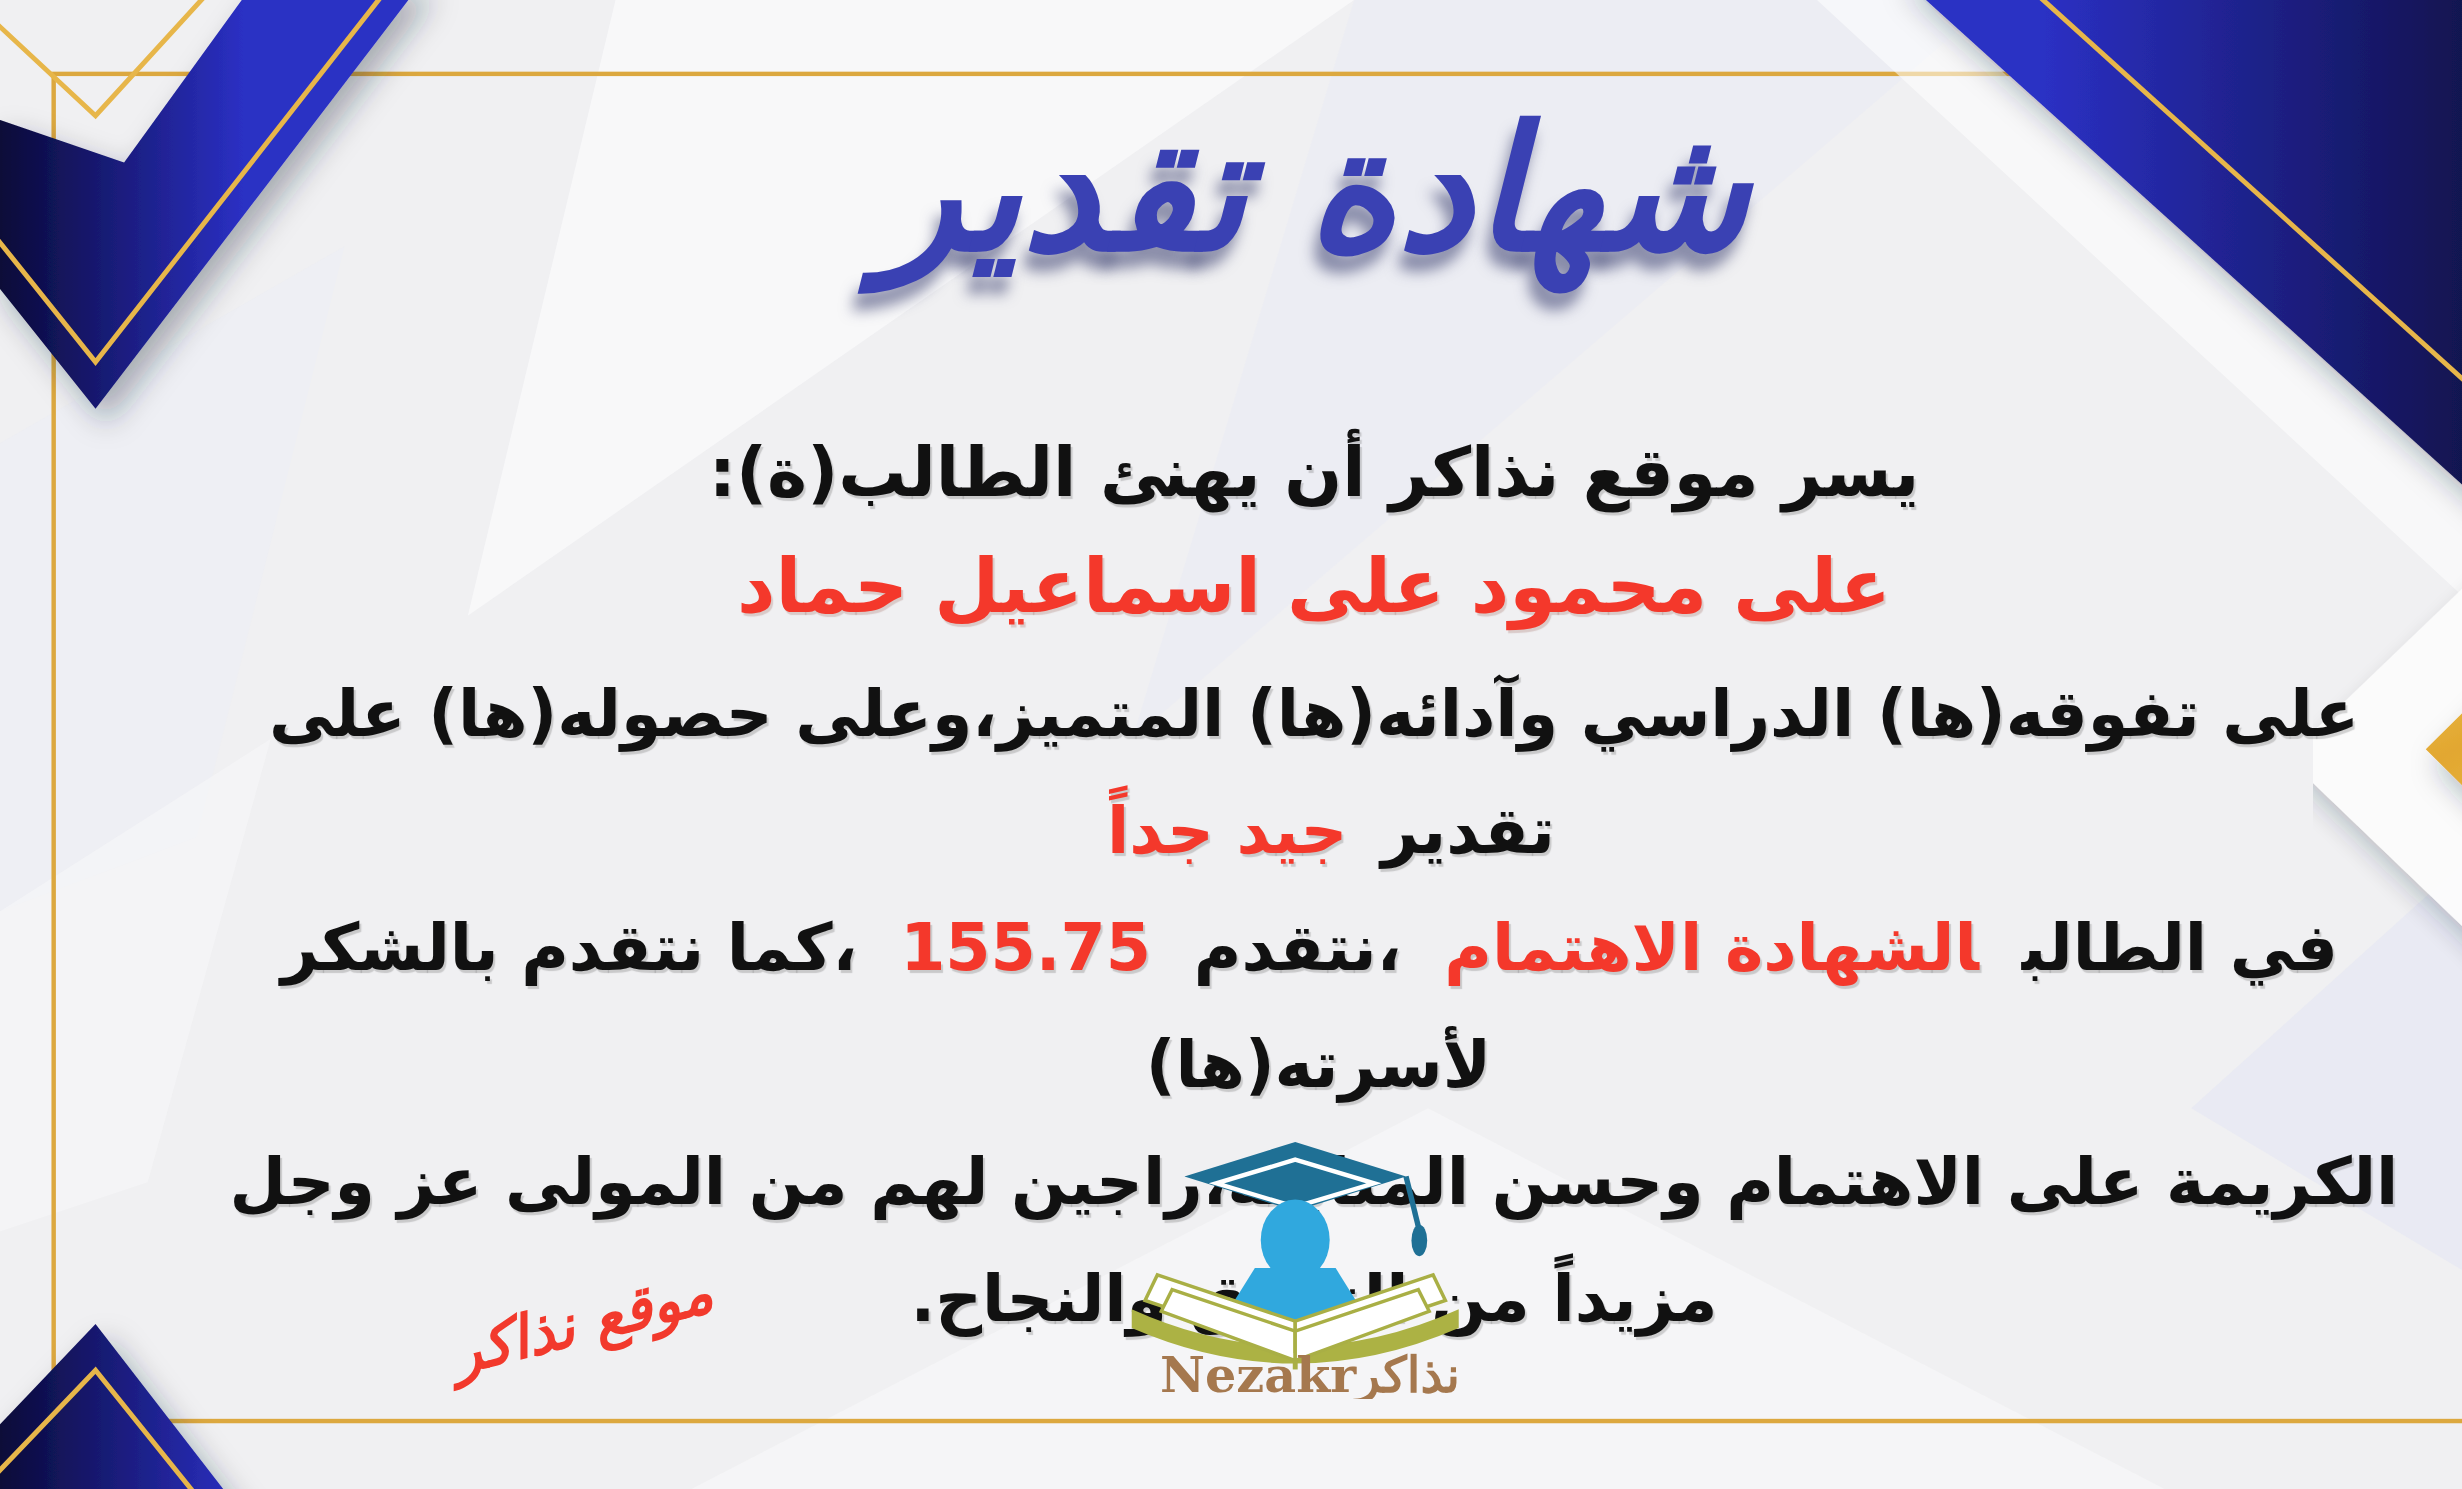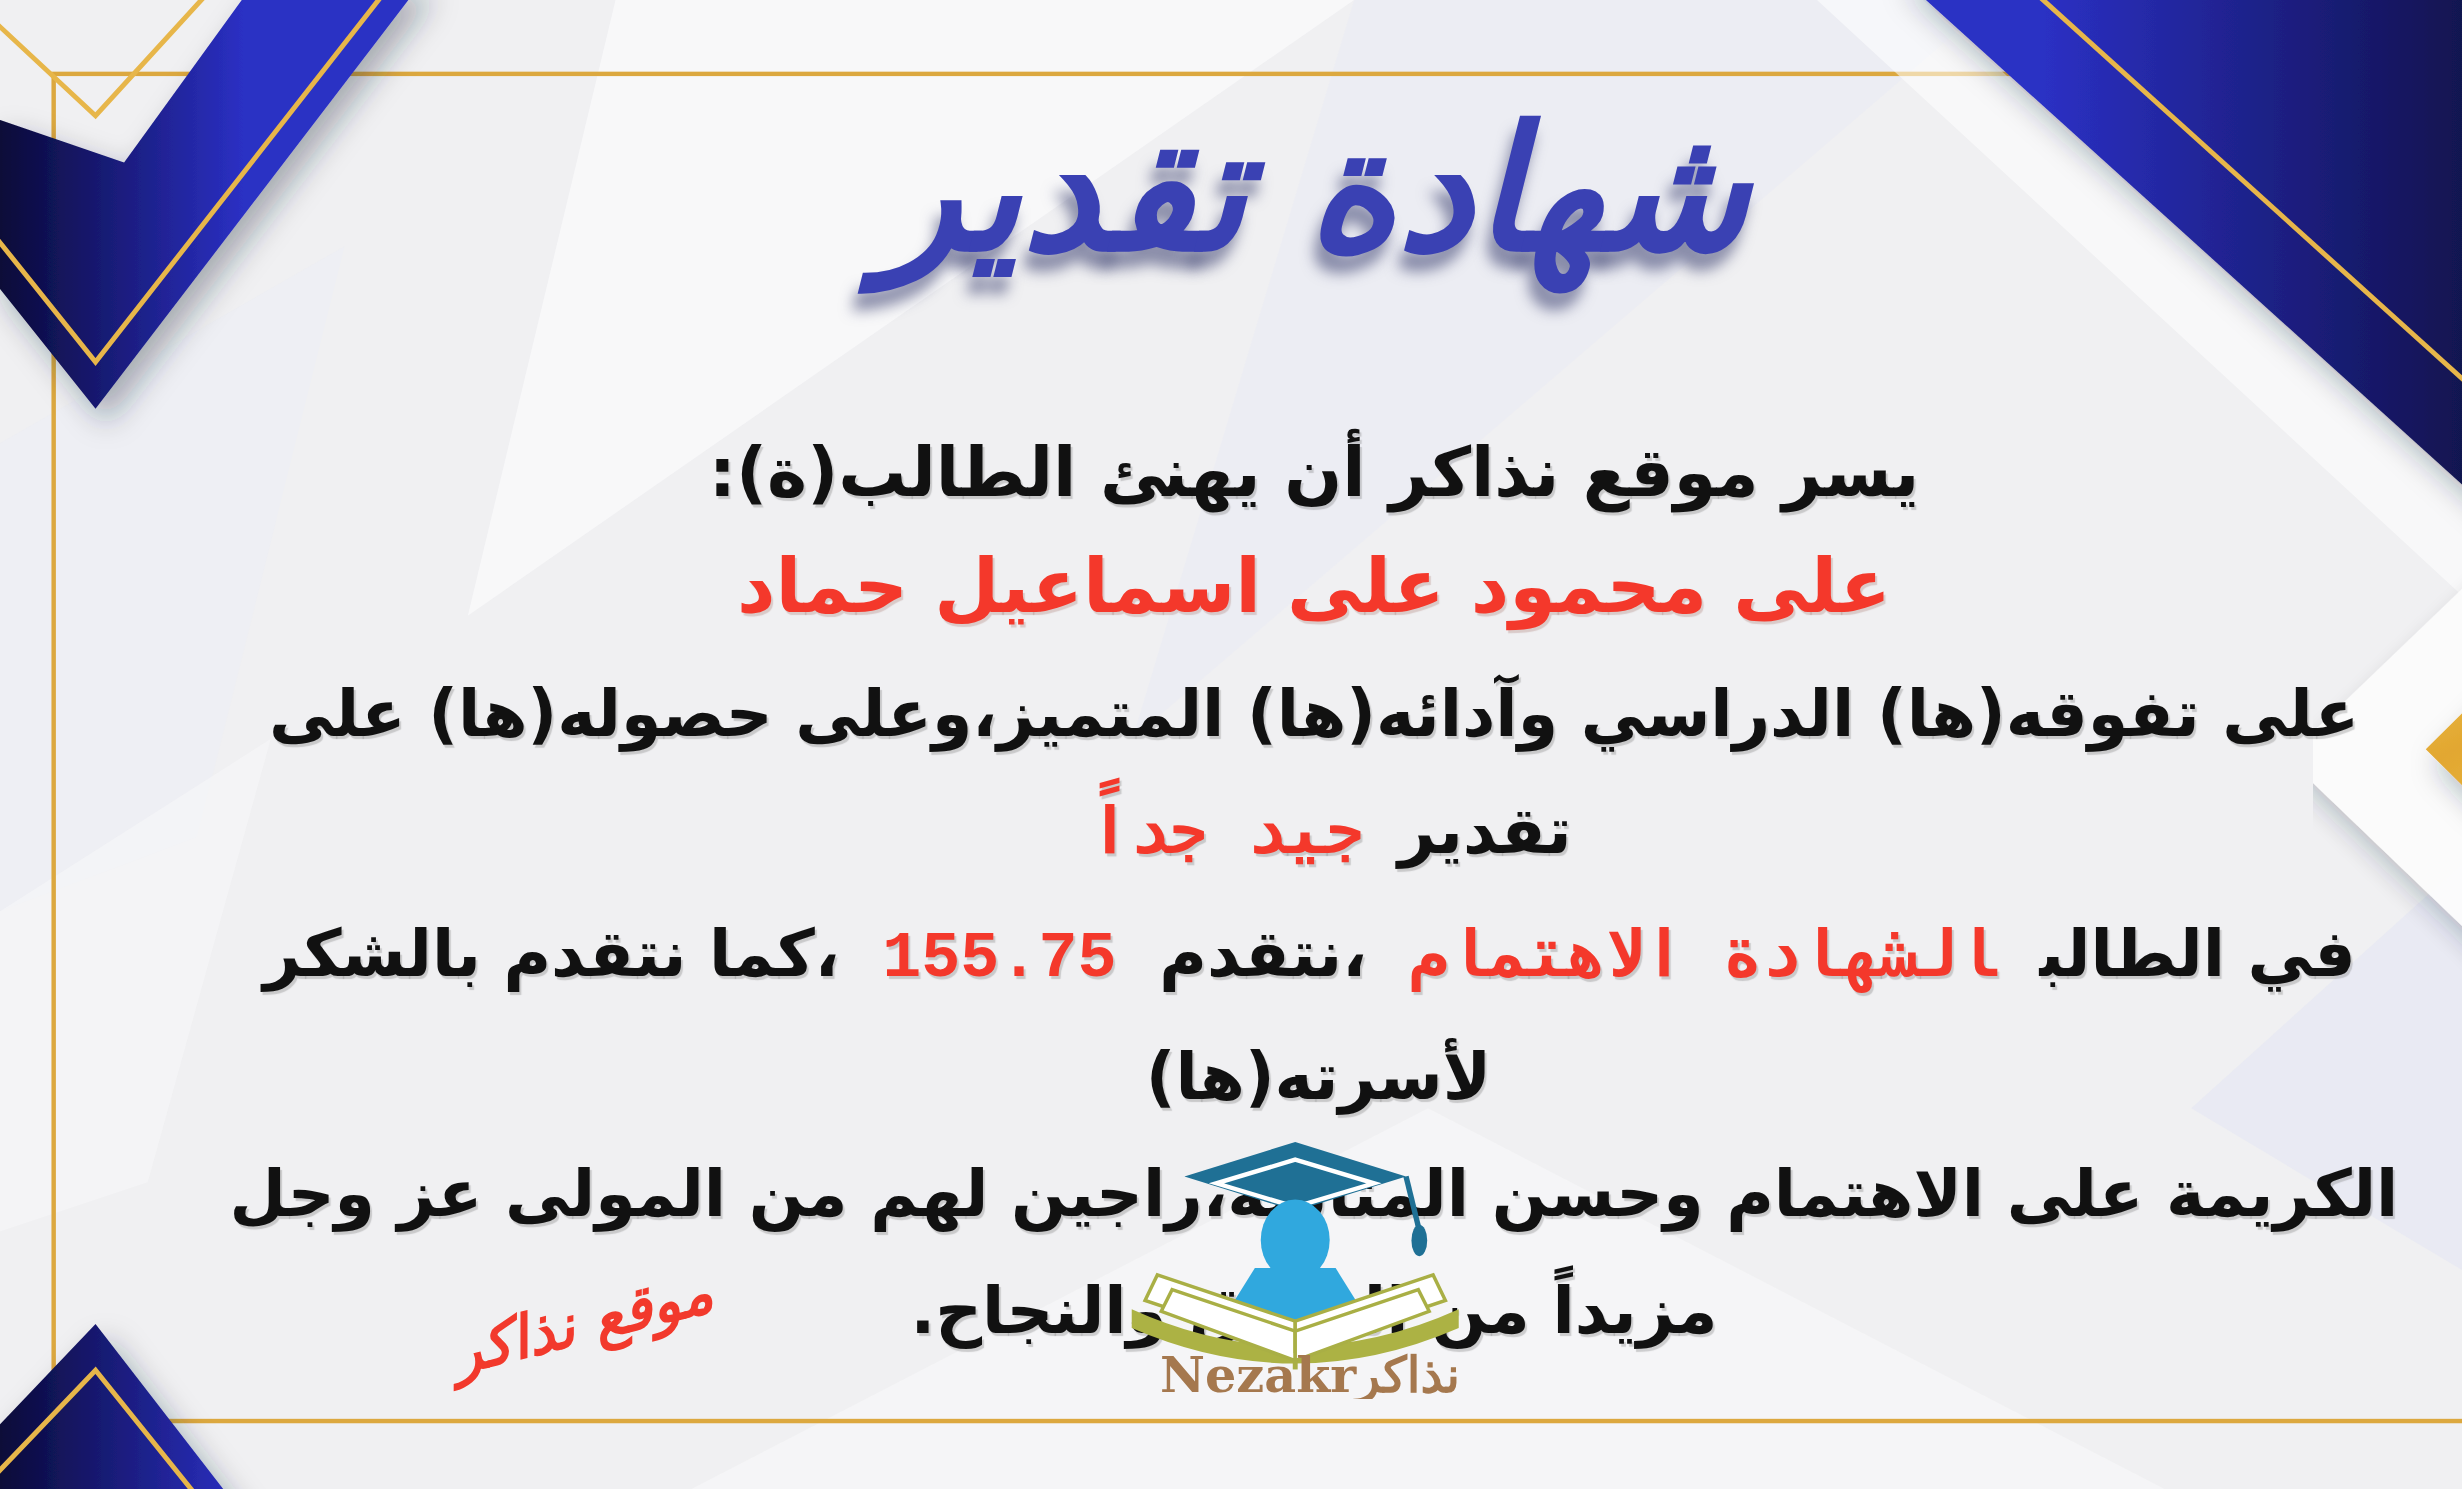--- a/index.html
+++ b/index.html
@@ -14,21 +14,21 @@
     top:89px;font-size:172px;font-weight:bold;font-style:italic;
     color:#3A41B3;letter-spacing:2px;
     text-shadow:-5.9px 16.7px 13.8px rgba(55,60,110,.55);
   }
   .intro{top:433px;font-size:68px;font-weight:800;text-shadow:2px 3px 1px rgba(100,100,100,.28);}
   .name{top:542px;font-size:75px;font-weight:800;color:#F4382B;text-shadow:2px 3px 1px rgba(150,90,80,.25);}
   .bodytxt{
     top:655px;left:118px;right:118px;font-size:65px;font-weight:700;
     line-height:117px;text-shadow:2px 3px 1px rgba(100,100,100,.28);
   }
-  .red{color:#F4382B;font-family:Liberation Mono, monospace;}
+  .red{color:#F4382B;}
   .fill-gap{padding:0 34px;}
   .small-gap{padding:0 8.9px;}
   .sig-label{position:absolute;left:404px;top:1175px;width:246px;text-align:center;
     direction:rtl;font-size:70px;font-weight:800;color:#111;
     text-shadow:2px 3px 1px rgba(100,100,100,.28);}
   .sig-script{
     position:absolute;left:414px;top:1288px;width:335px;text-align:center;direction:rtl;
     font-family:"DejaVu Serif",serif;font-style:italic;font-size:59px;font-weight:bold;
     color:#F2392C;transform:rotate(-14deg);
   }

